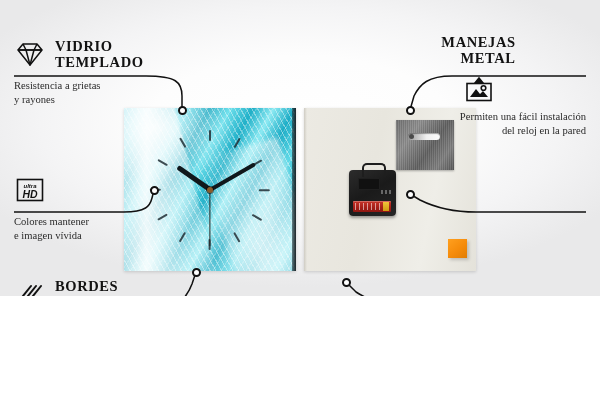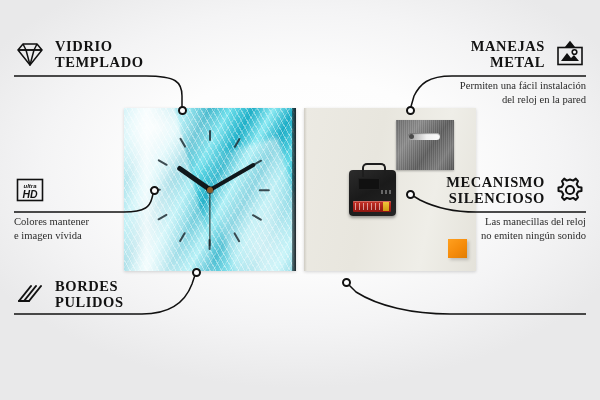--- a/index.html
+++ b/index.html
@@ -2,21 +2,21 @@
 <html><head>
 <meta charset="utf-8">
 <style>
   html,body{margin:0;padding:0;}
   body{
     width:600px;height:400px;overflow:hidden;
     font-family:"Liberation Serif", serif;
     background:#ffffff;
   }
   #stage{
-    position:relative;width:600px;height:400px;
+    position:relative;width:600px;height:296px;
     background:
       radial-gradient(ellipse 60% 55% at 50% 42%, #ffffff 0%, #fdfdfd 42%, #f4f4f5 72%, #e9e9ea 100%);
     overflow:hidden;
   }
 
   
   #product{
     position:absolute;left:124px;top:108px;width:352px;height:163px;
   }
   .panel{position:absolute;top:0;height:100%;}
@@ -147,21 +147,21 @@
   }
 
   
   .callout{position:absolute;width:215px;}
   .callout.left{text-align:left;}
   .callout.right{text-align:right;}
   .head{
     display:flex;align-items:center;gap:9px;
     min-height:40px;
   }
-  .callout.right .head{justify-content:flex-end;}
+  .callout.right .head{justify-content:flex-end;flex-direction:column;}
   .title{
     font-family:"Liberation Serif", serif;
     font-size:14.5px;line-height:1.12;letter-spacing:.6px;
     font-weight:700;color:#121212;text-transform:uppercase;
     white-space:pre-line;
   }
   .desc{
     font-family:"Liberation Serif", serif;
     font-size:10.6px;line-height:1.32;color:#2a2a2a;
     white-space:pre-line;margin-top:5px;
@@ -254,20 +254,22 @@
           <path d="M4 11 L16 26 L28 11 Z"></path>
               <path d="M4 11 L9 5 H23 L28 11"></path>
           <path d="M9 5 L12 11 L16 26 L20 11 L23 5"></path>
               <path d="M4 11 H28"></path>
             </g>
           </svg>
       </span>
       <span class="title">VIDRIO
 TEMPLADO</span>
     </div>
+    <div class="desc">Resistencia a grietas
+y rayones</div>
   </div>
 
   <div class="callout left" style="left:14px;top:170px;">
     <div class="head">
       <span class="ico">
         <svg viewBox="0 0 32 30">
           <rect x="3.5" y="4.5" width="25" height="21" fill="none" stroke="#111" stroke-width="1.6"></rect>
           <text x="16" y="13" font-family="Liberation Sans, sans-serif" font-size="6" font-weight="bold" fill="#111" text-anchor="middle">ultra</text>
           <text x="16" y="23" font-family="Liberation Sans, sans-serif" font-size="10.5" font-weight="bold" fill="#111" text-anchor="middle">HD</text>
         </svg>
@@ -306,33 +308,17 @@
           <path d="M7 22 L13 14 L17 19 L20 16 L25 22 Z" fill="#111" stroke="none"></path>
           <circle cx="20.5" cy="13" r="2.3" fill="#fff"></circle>
             </g>
           </svg>
       </span>
     </div>
     <div class="desc">Permiten una fácil instalación
 del reloj en la pared</div>
   </div>
 
-  <div class="callout right" style="left:371px;top:170px;">
-    <div class="head">
-      <span class="title">MECANISMO
-SILENCIOSO</span>
-      <span class="ico">
-        <svg viewBox="0 0 32 30">
-            <g fill="none" stroke="#111" stroke-width="2" stroke-linejoin="round">
-          <path d="M16 4.5 l3.2 1.1 2.6-2 2.2 2.6 -1.3 3 1.6 2.8 3.2 .5 0 3.4 -3.2 .6 -1.6 2.8 1.3 3 -2.2 2.6 -2.6-2 -3.2 1.1 -3.2-1.1 -2.6 2 -2.2-2.6 1.3-3 -1.6-2.8 -3.2-.6 0-3.4 3.2-.5 1.6-2.8 -1.3-3 2.2-2.6 2.6 2 Z"></path>
-          <circle cx="16" cy="15" r="4.1"></circle>
-            </g>
-          </svg>
-      </span>
-    </div>
-    <div class="desc">Las manecillas del reloj
-no emiten ningún sonido</div>
-  </div>
 
   <div class="callout right" style="left:371px;top:274px;">
   </div>
 
 </div>
 
 </body></html>

